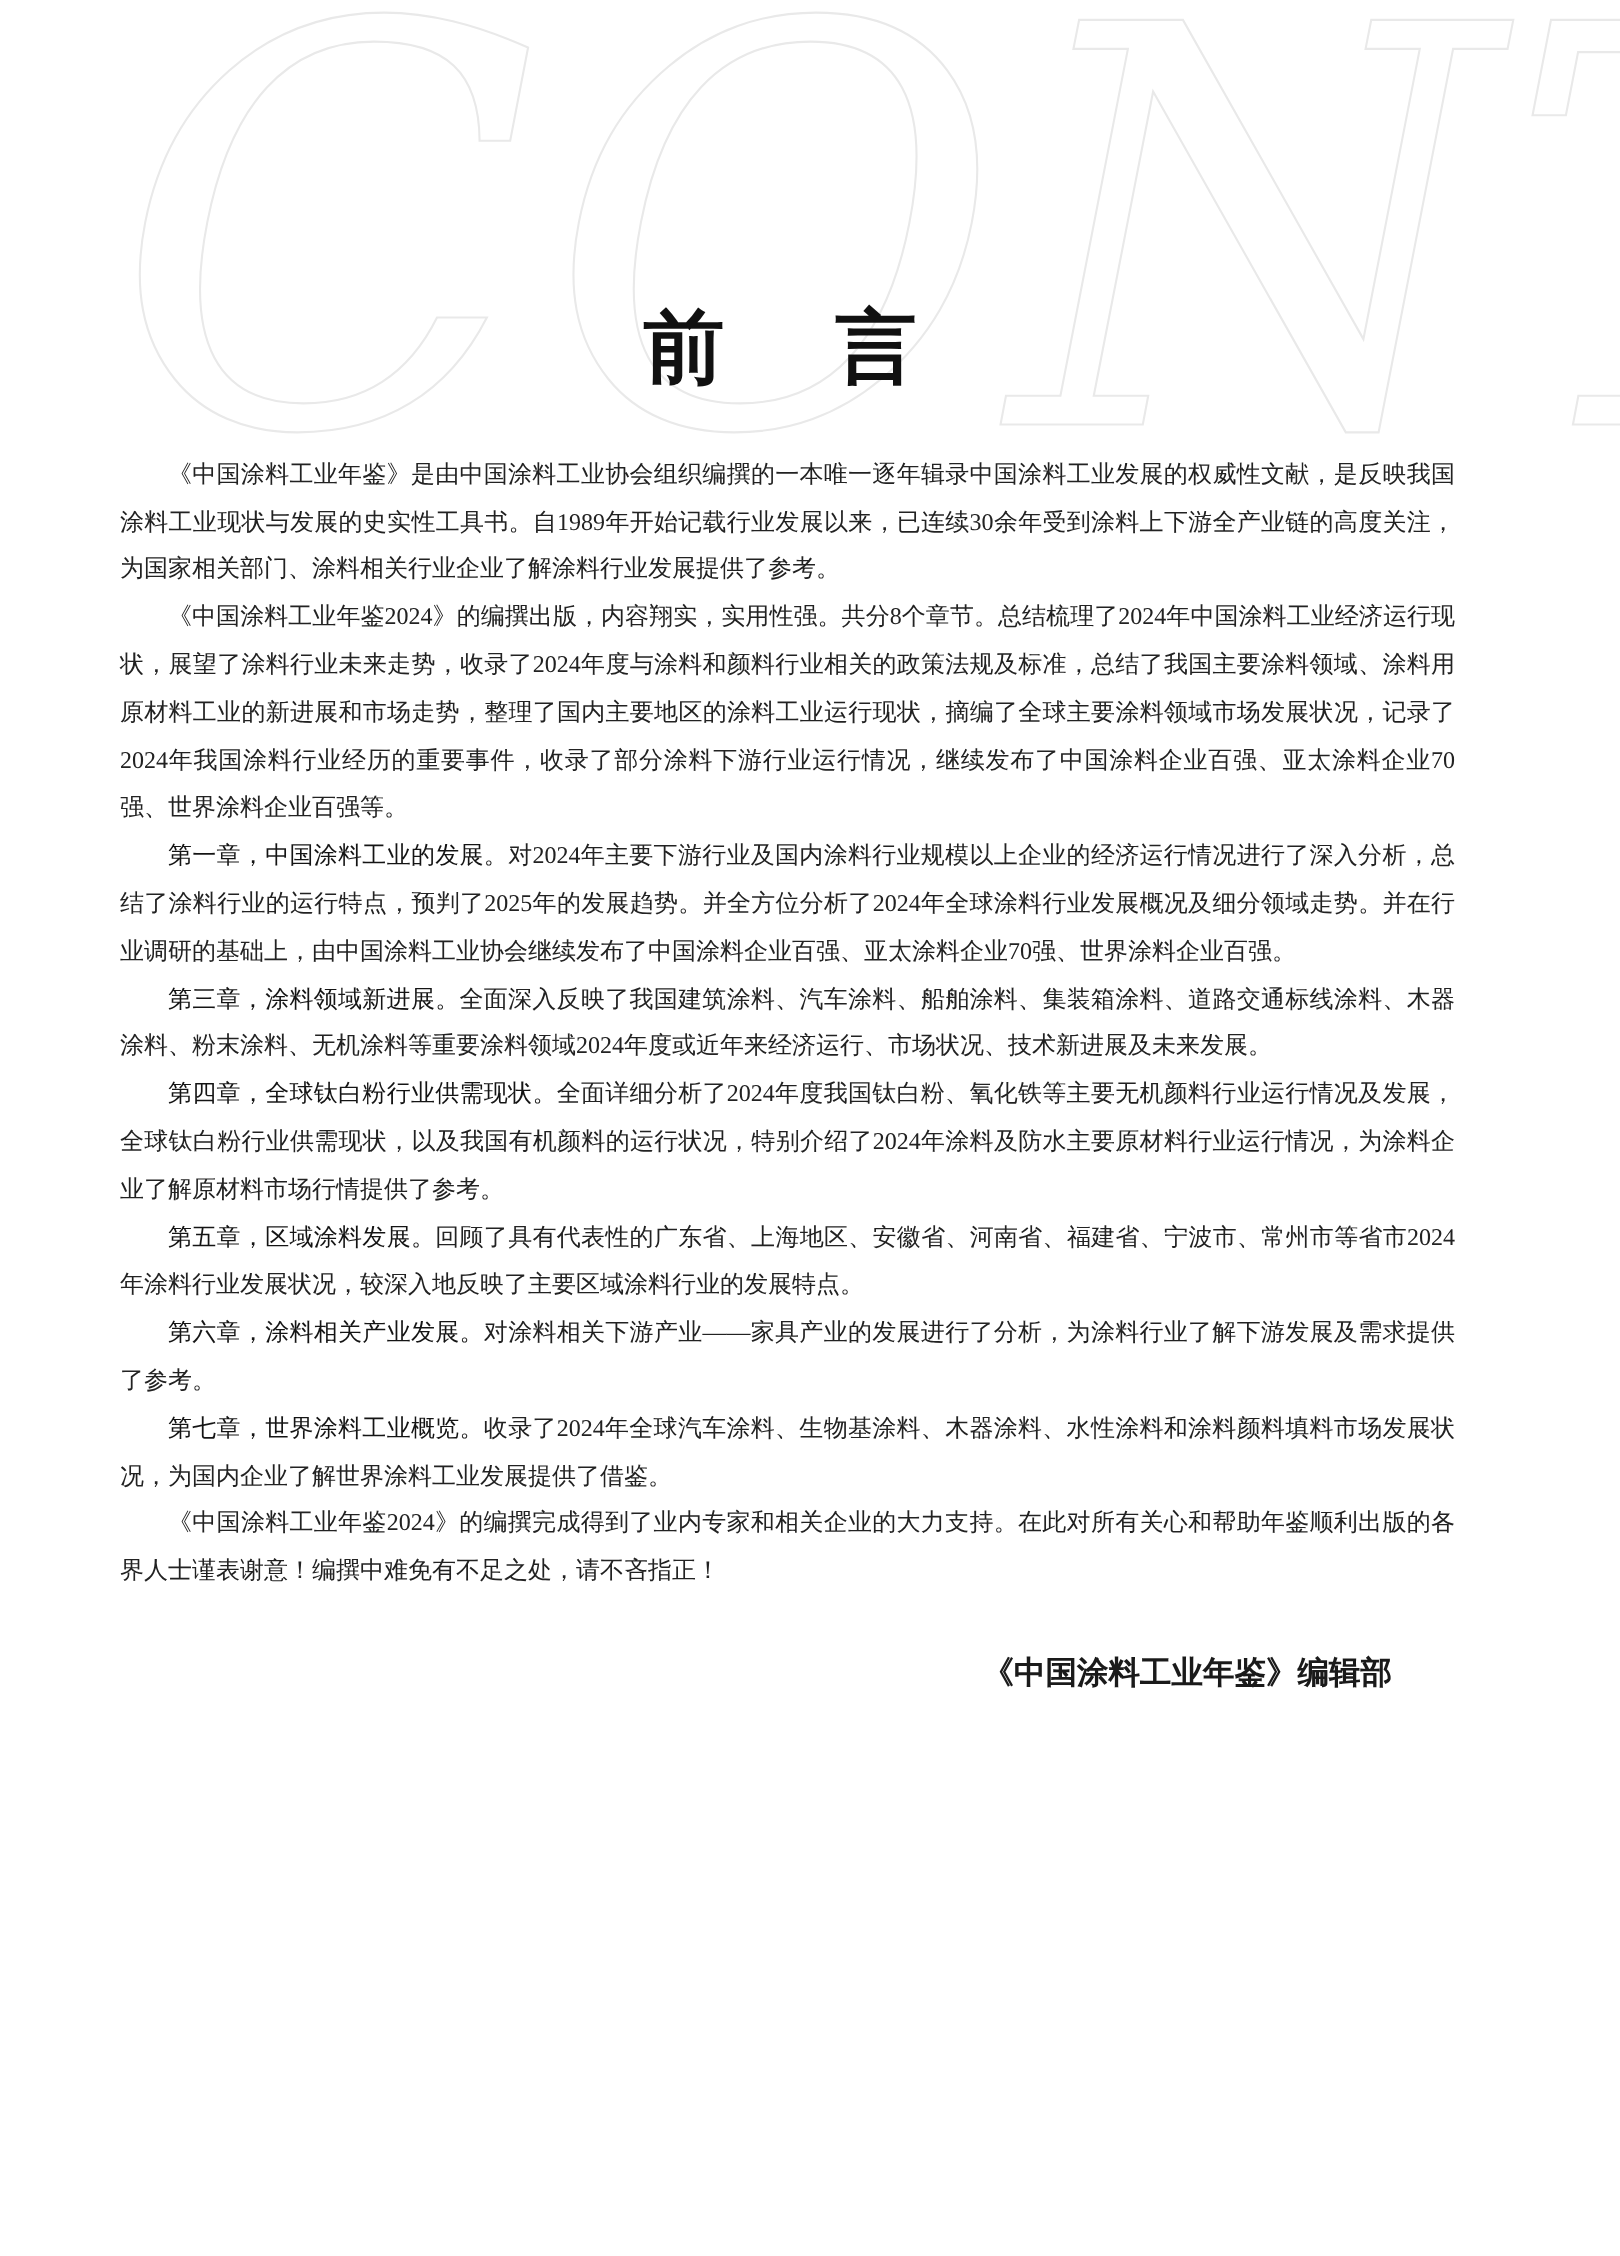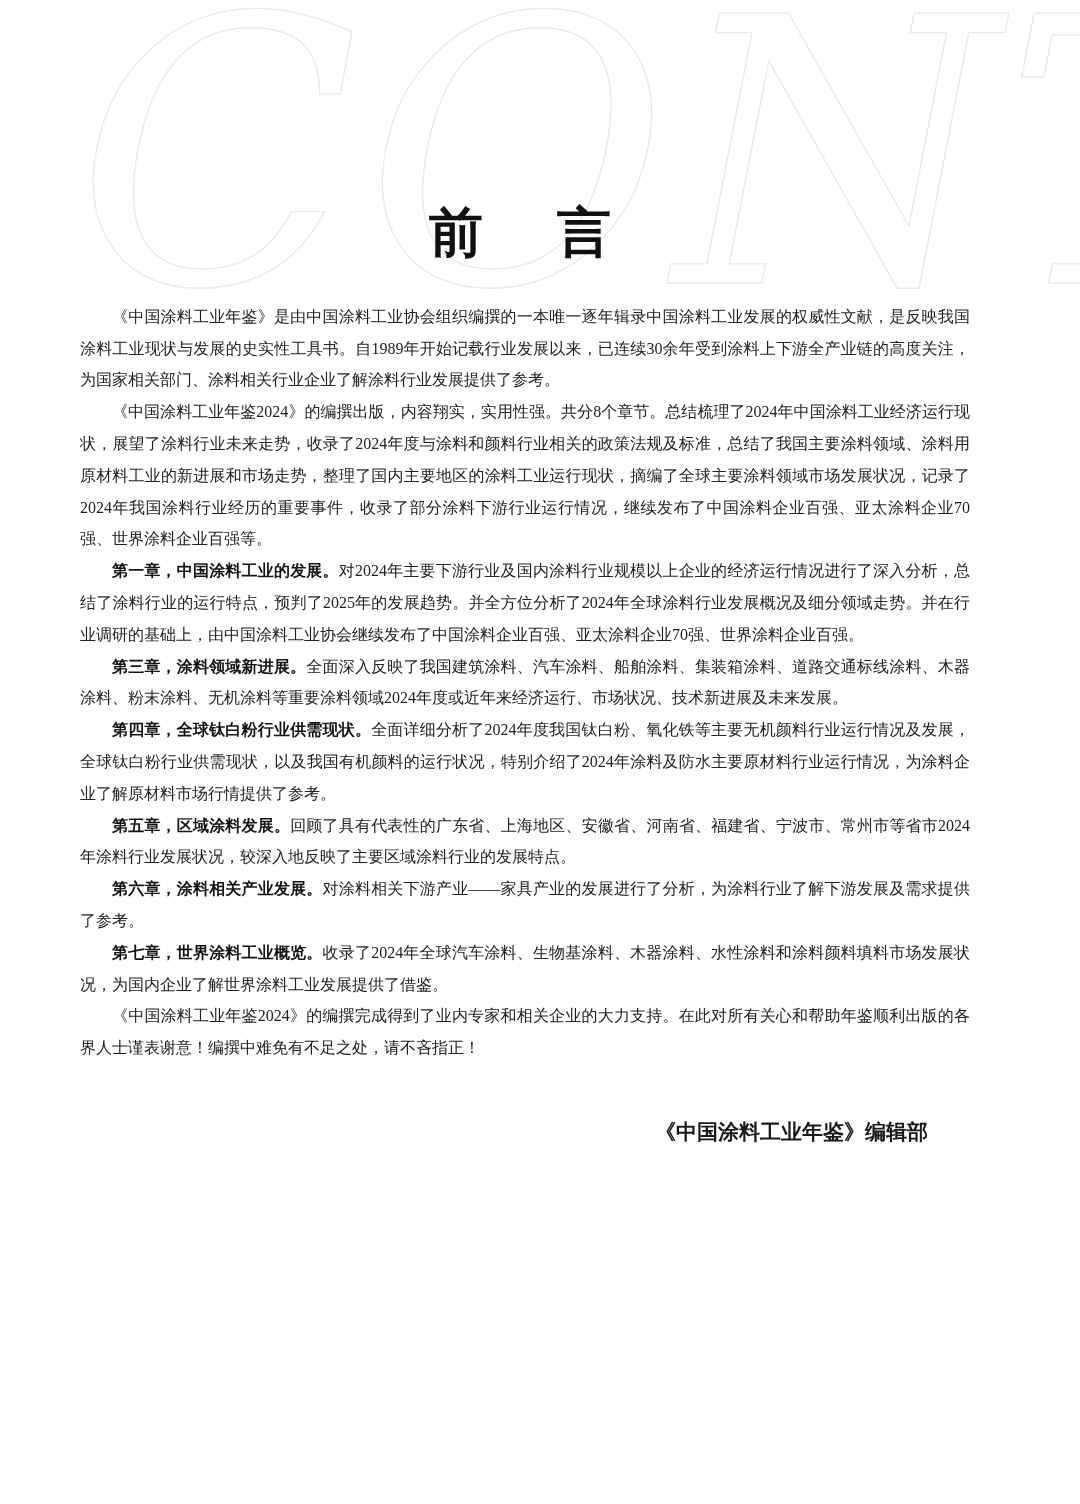--- a/index.html
+++ b/index.html
@@ -43,25 +43,25 @@
     font-size: 16px;
     line-height: 31.8px;
     text-align: justify;
     color: #222222;
   }
   .preface-body p.para {
     margin: 0;
     text-indent: 2em;
   }
   .preface-body .lead {
-    font-weight: bold;
+    font-weight: normal;
     color: #141414;
   }
   .signature {
-    margin-top: 48px;
+    margin-top: 31px;
     padding-right: 42px;
     text-align: right;
     font-weight: bold;
     font-size: 21px;
     line-height: 41px;
     color: #1a1a1a;
   }
 </style>
 </head>
 <body>

